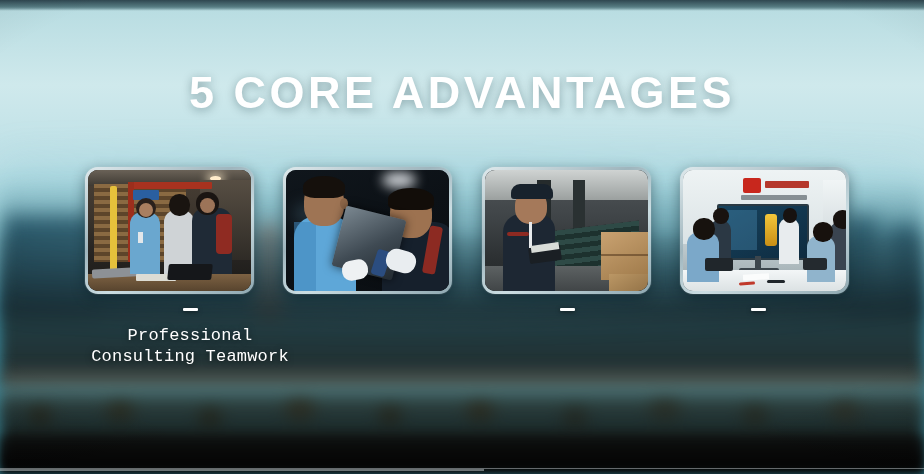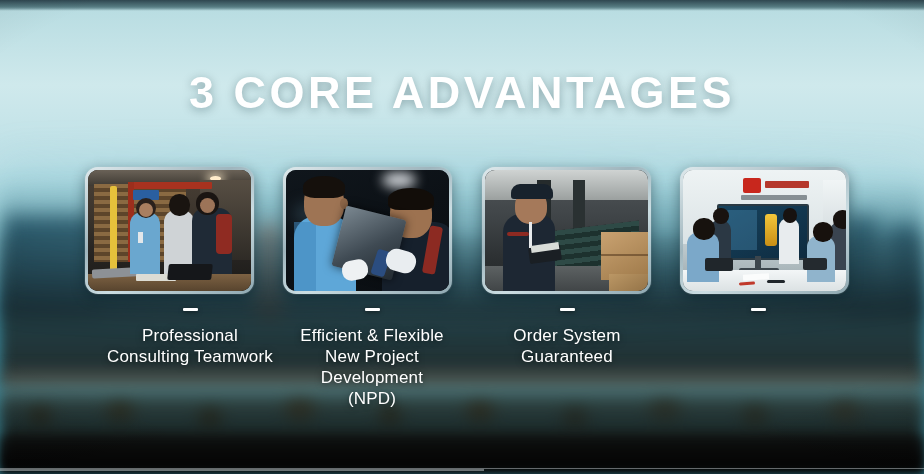--- a/index.html
+++ b/index.html
@@ -218,21 +218,21 @@
   .p4 .sE{left:146px;top:52px;width:25px;height:60px;border-radius:11px 11px 0 0;background:#3a4450;}
   .p4 .sEh{left:150px;top:40px;width:19px;height:19px;border-radius:48%;background:#171210;}
   .p4 .lap1{left:22px;top:88px;width:28px;height:13px;background:#20262b;border-radius:2px;}
   .p4 .lap2{left:120px;top:88px;width:24px;height:12px;background:#242a2f;border-radius:2px;}
   .p4 .pen1{left:56px;top:112px;width:16px;height:3px;background:#c0392b;border-radius:2px;transform:rotate(-4deg);}
   .p4 .pen2{left:84px;top:110px;width:18px;height:3px;background:#20262b;border-radius:2px;}
   .p4 .doc{left:60px;top:104px;width:26px;height:6px;background:#fbfcfc;transform:rotate(-3deg);}
 
   
   .caps{
-    position:absolute;left:0;top:308px;width:744px;height:120px;
+    position:absolute;left:0;top:308px;width:744px;height:120px;font-family:Liberation Mono, monospace;
   }
   .cap{
     position:absolute;top:0;text-align:center;color:#ffffff;
   }
   .cap .dash{
     display:block;width:15px;height:3px;border-radius:1px;
     background:#ffffff;margin:0 auto 14px auto;
     box-shadow:0 1px 4px rgba(0,0,0,.5);
   }
   .cap .lines{
@@ -276,21 +276,21 @@
     <i class="tower" style="left:888px;width:32px;height:96px;background:rgba(22,64,82,.8)"></i>
   </div>
   <div class="bg-layer bg-city"></div>
   <div class="bg-layer bg-haze"></div>
   <div class="bg-layer bg-road"></div>
   <div class="bg-layer bg-trees"></div>
   <div class="bg-layer bg-bottomdark"></div>
   <div class="bg-layer bg-topdark"></div>
   <div class="bg-layer bg-vignette"></div>
 
-  <div class="title">3 CORE ADVANTAGES</div>
+  <div class="title">5 CORE ADVANTAGES</div>
 
   <div class="cards">
 
     <div class="card">
       <div class="card-inner">
         <div class="photo p1">
           <i class="ceil"></i>
             <i class="lamp1"></i>
             <i class="lamp2"></i>
           <i class="wallR"></i>
@@ -397,32 +397,23 @@
   </div>
 
   <div class="caps">
 
     <div class="cap cap1">
       <span class="dash"></span>
       <div class="lines">Professional
 Consulting Teamwork</div>
     </div>
 
-    <div class="cap cap2">
-      <span class="dash"></span>
-      <div class="lines">Efficient &amp; Flexible
-New Project
-Development
-(NPD)</div>
-    </div>
 
     <div class="cap cap3">
       <span class="dash"></span>
-      <div class="lines">Order System
-Guaranteed</div>
     </div>
 
     <div class="cap cap4">
       <span class="dash"></span>
     </div>
 
   </div>
 
   <div class="bottom-rule"></div>
   <div class="bottom-rule-seg"></div>

